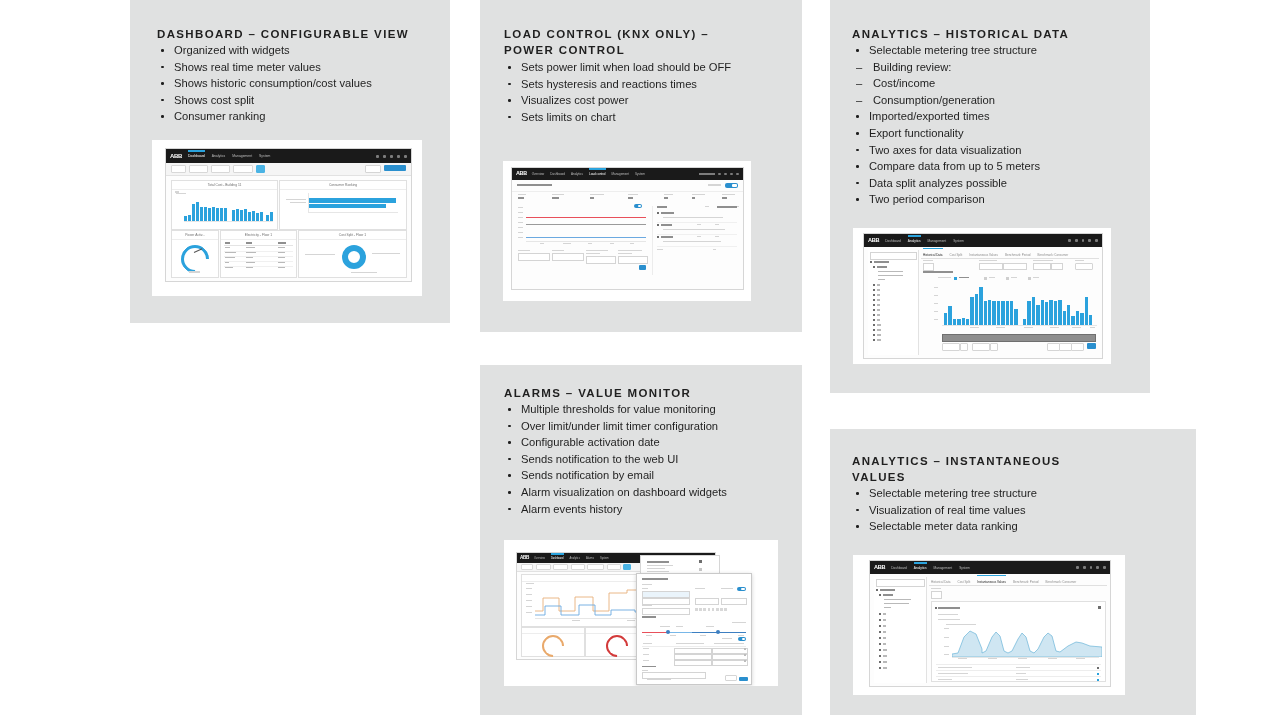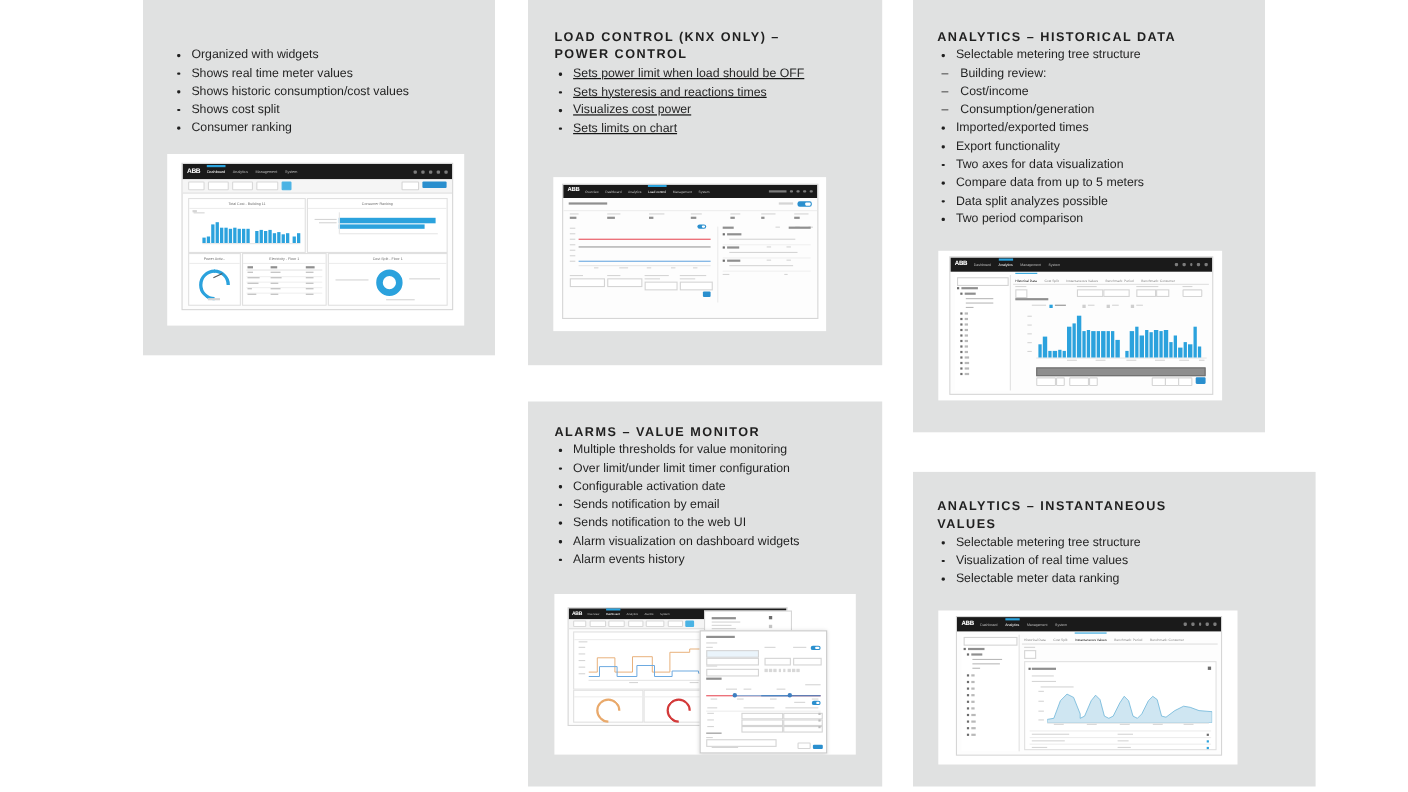--- a/index.html
+++ b/index.html
@@ -73,20 +73,21 @@
   .dlg{position:absolute;background:#ffffff;border:0.6px solid #c9c9c9;box-shadow:0 1px 4px rgba(0,0,0,0.18);}
   .toggle{position:absolute;background:#2a8fce;border-radius:2px;}
   .toggle::after{content:"";position:absolute;right:1px;top:1px;bottom:1px;width:42%;background:#fff;border-radius:1px;}
 </style>
 </head>
 <body>
 
 <div class="slide">
 
   <div class="panel" style="left:130px;top:0px;width:320px;height:323px;">
+    <div class="panel-title" style="position:absolute;left:27px;top:27px;width:280px;">Dashboard – Configurable view</div>
     <ul class="bullets" style="position:absolute;left:27px;top:42px;width:285px;">
       <li class="lvl1">Organized with widgets</li>
       <li class="lvl1">Shows real time meter values</li>
       <li class="lvl1">Shows historic consumption/cost values</li>
       <li class="lvl1">Shows cost split</li>
       <li class="lvl1">Consumer ranking</li>
     </ul>
 
     <div class="shot" style="left:22px;top:140px;width:270px;height:156px;">
       <div class="app" style="left:13px;top:8px;width:245px;height:132px;">
@@ -213,21 +214,21 @@
           <div class="tx l" style="left:6px;top:23px;width:30px;height:1.3px;"></div>
           <div class="tx l" style="left:73px;top:22px;width:28px;height:1.3px;"></div>
           <div class="tx l" style="left:52px;top:41px;width:26px;height:1.3px;"></div>
         </div>
       </div>
     </div>
   </div>
 
   <div class="panel" style="left:480px;top:0px;width:322px;height:332px;">
     <div class="panel-title" style="position:absolute;left:24px;top:27px;width:240px;">Load control (KNX only) – Power control</div>
-    <ul class="bullets" style="position:absolute;left:24px;top:59px;width:290px;text-decoration:underline;">
+    <ul class="bullets" style="position:absolute;left:24px;top:59px;width:290px;">
       <li class="lvl1">Sets power limit when load should be OFF</li>
       <li class="lvl1">Sets hysteresis and reactions times</li>
       <li class="lvl1">Visualizes cost power</li>
       <li class="lvl1">Sets limits on chart</li>
     </ul>
 
     <div class="shot" style="left:23px;top:161px;width:248px;height:140px;">
       <div class="app" style="left:8px;top:6px;width:231px;height:121px;">
         <div class="navbar" style="height:12px;">
           <div class="abb-logo" style="font-size:5.4px;margin-left:4px;">ABB</div>
@@ -540,22 +541,22 @@
       </div>
     </div>
   </div>
 
   <div class="panel" style="left:480px;top:365px;width:322px;height:350px;">
     <div class="panel-title" style="position:absolute;left:24px;top:21px;width:280px;">Alarms – Value monitor</div>
     <ul class="bullets" style="position:absolute;left:24px;top:36px;width:290px;">
       <li class="lvl1">Multiple thresholds for value monitoring</li>
       <li class="lvl1">Over limit/under limit timer configuration</li>
       <li class="lvl1">Configurable activation date</li>
+      <li class="lvl1">Sends notification to the web UI</li>
       <li class="lvl1">Sends notification by email</li>
-      <li class="lvl1">Sends notification to the web UI</li>
       <li class="lvl1">Alarm visualization on dashboard widgets</li>
       <li class="lvl1">Alarm events history</li>
     </ul>
 
     <div class="shot" style="left:24px;top:175px;width:274px;height:146px;">
 
       <div class="app" style="left:12px;top:12px;width:198px;height:106px;">
         <div class="navbar" style="height:10px;">
           <div class="abb-logo" style="font-size:4.6px;margin-left:3px;">ABB</div>
           <div class="nav-items" style="margin-left:5px;gap:6px;">

